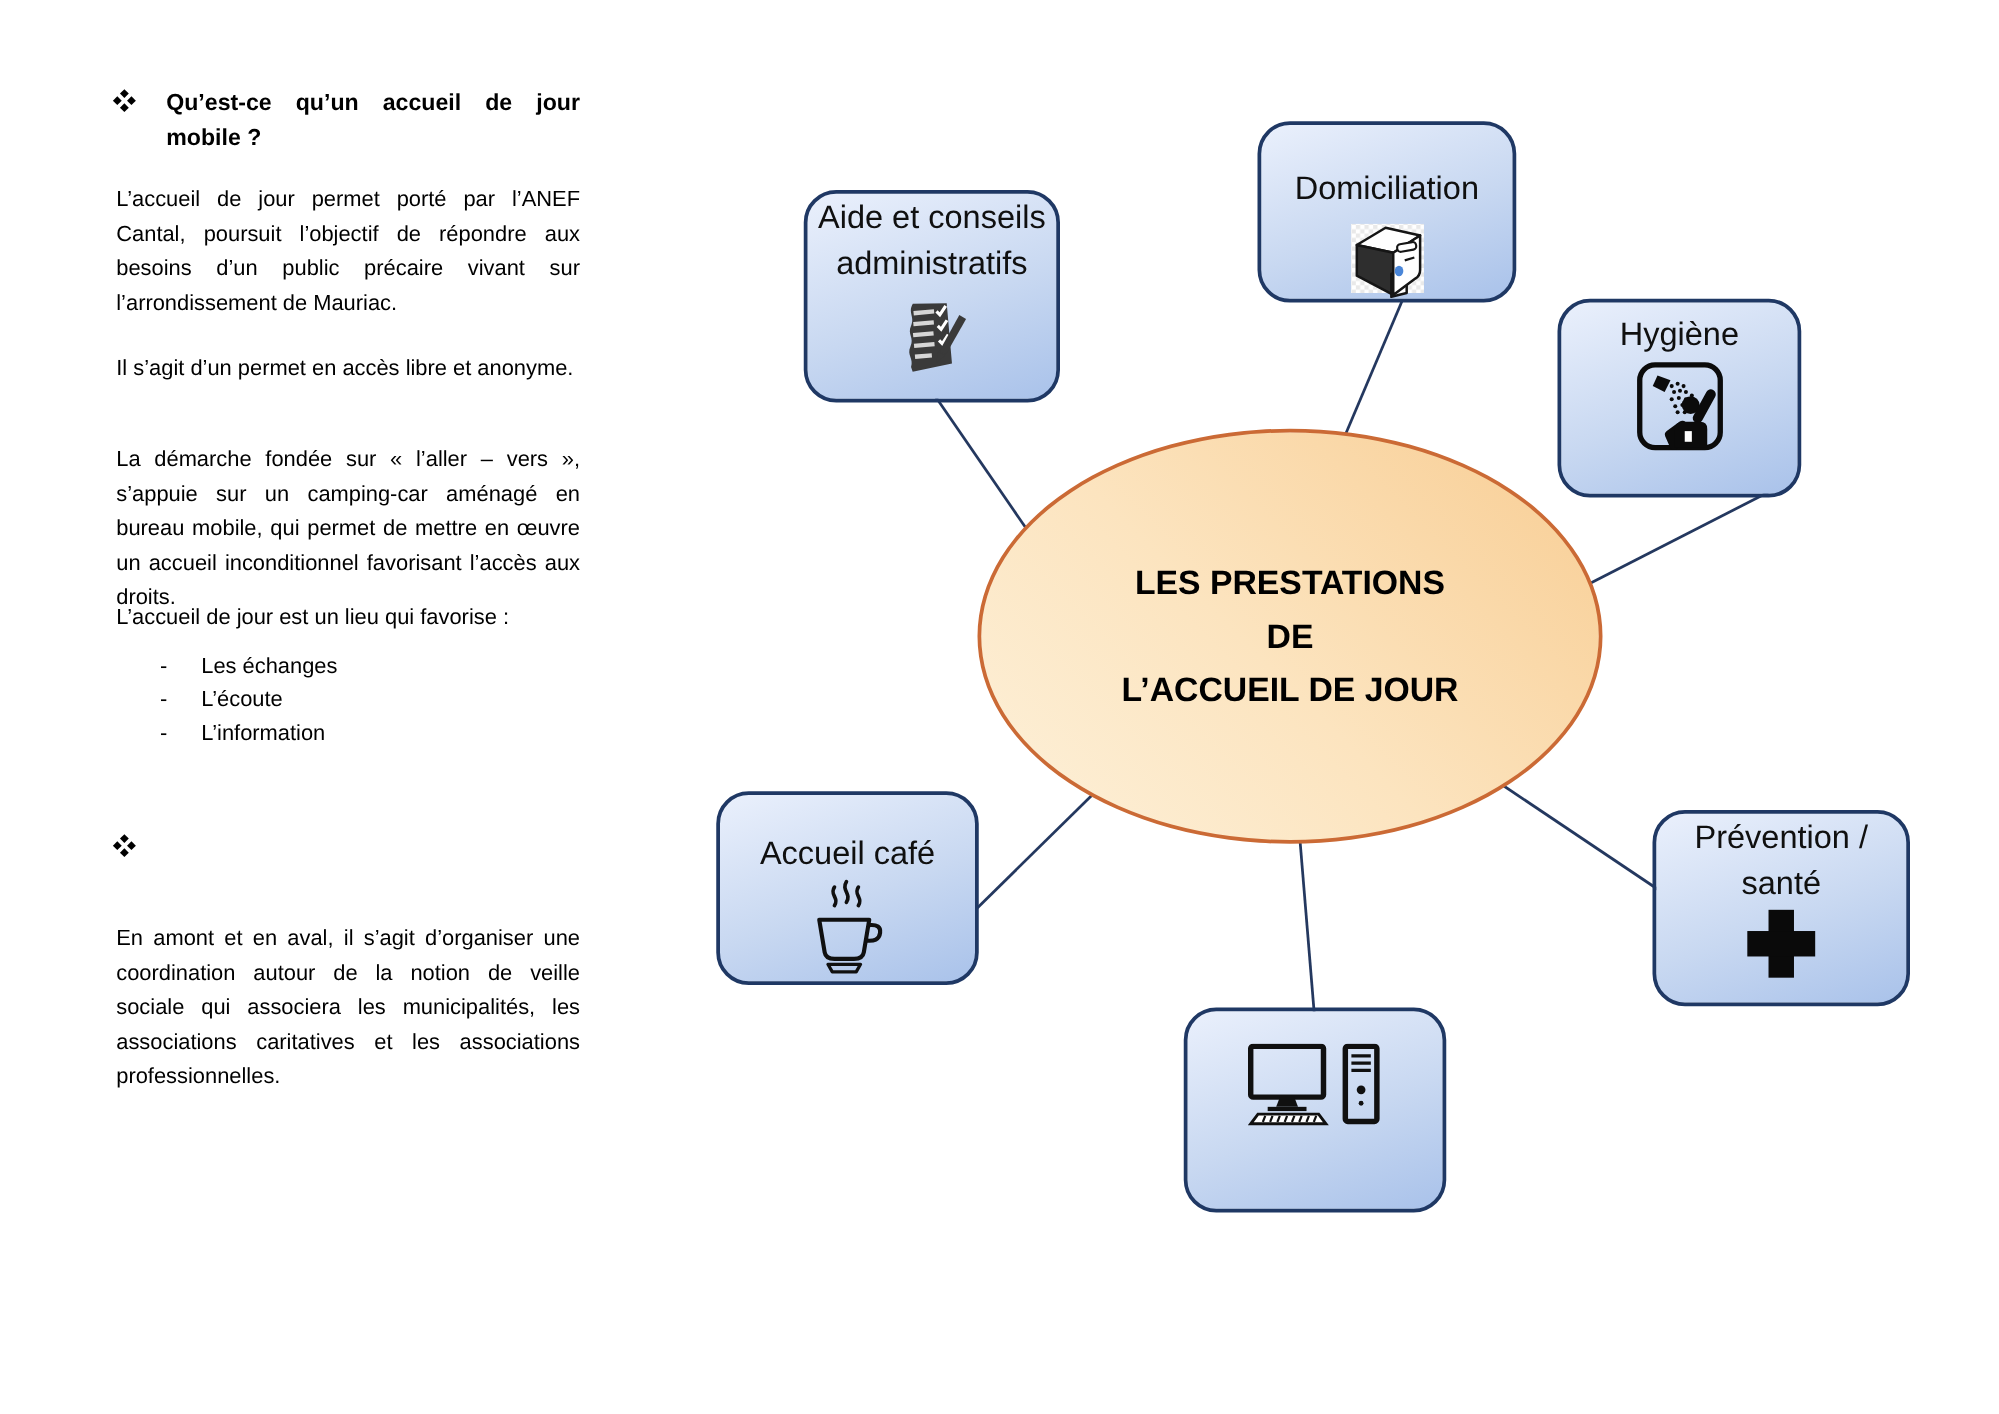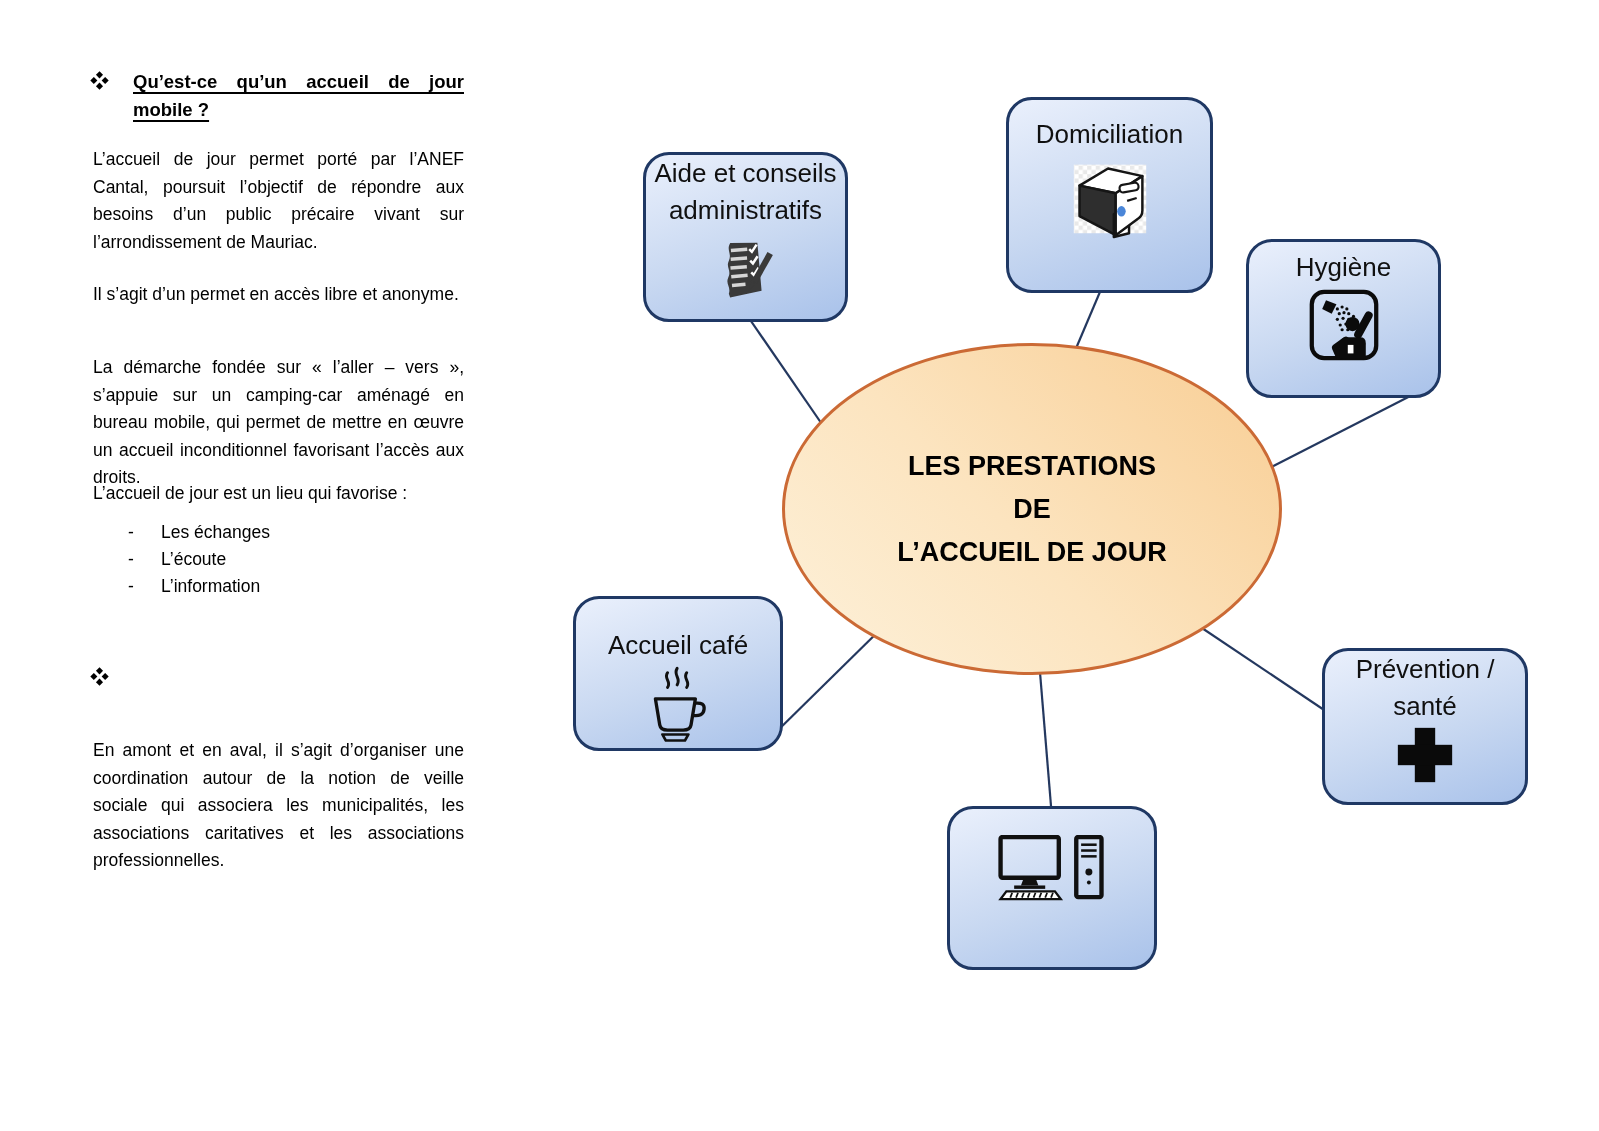--- a/index.html
+++ b/index.html
@@ -7,21 +7,21 @@
         font-family:"Liberation Sans",sans-serif;color:#000;}
 
   
   .left-col{position:absolute;left:93px;top:0;width:371px;height:1131px;}
   .left-col > *{position:absolute;left:0;width:100%;margin:0;}
   .heading{display:flex;}
   .bullet-box{flex:0 0 40px;padding-top:6px;}
   .diamond{width:13px;height:13px;display:grid;grid-template-columns:1fr 1fr;gap:2.5px;transform:rotate(45deg);}
   .diamond b{display:block;background:#000;}
   .htext{flex:1;font-weight:bold;font-size:18.5px;line-height:28px;text-align:justify;
-         text-decoration:underline;text-decoration-thickness:2px;text-underline-offset:4px;}
+         text-decoration-thickness:2px;text-underline-offset:4px;}
   .para{font-size:17.5px;line-height:27.5px;text-align:justify;}
   .list .li{display:flex;font-size:17.5px;line-height:27px;padding-left:35px;}
   .list .dash{flex:0 0 33px;}
 
   
   .connectors{position:absolute;left:0;top:0;width:1599px;height:1131px;z-index:1;}
   .ellipse{position:absolute;left:782px;top:343px;width:494px;height:326px;z-index:2;
            border:3.5px solid #cb6a35;border-radius:50%;
            background:linear-gradient(45deg,#fdf1da 0%,#fce4bf 45%,#f8cd93 100%);
            display:flex;align-items:center;justify-content:center;}
@@ -117,21 +117,21 @@
           <polyline points="35,11 37.5,14 43,7"></polyline>
           <polyline points="35,23 37.5,26 43,19"></polyline>
           <polyline points="35,35 37.5,38 43,31"></polyline>
         </g>
       </g>
       <polygon fill="#3a3a3a" points="33,53 40.3,46.8 34.7,43.6"></polygon>
       <polygon fill="#3a3a3a" points="36,42.7 41.2,45.9 57.8,16.6 52.2,13.4"></polygon>
     </svg>
   </div>
 
-  <div class="node" style="left:1006px;top:97px;width:207px;height:196px;padding-top:16px">
+  <div class="node" style="left:1006px;top:97px;width:207px;height:145px;padding-top:32px">
     <div class="node-label">Domiciliation</div>
     <svg class="icon" style="margin-top:4px" width="80" height="82" viewBox="0 0 84 86">
       <defs>
         <pattern id="chk" width="9" height="9" patternUnits="userSpaceOnUse">
           <rect width="9" height="9" fill="#ffffff"></rect>
           <rect width="4.5" height="4.5" fill="#e9e9e9"></rect>
           <rect x="4.5" y="4.5" width="4.5" height="4.5" fill="#e9e9e9"></rect>
         </pattern>
       </defs>
       <rect x="4" y="8" width="76" height="72" fill="url(#chk)"></rect>
@@ -206,21 +206,21 @@
       <g stroke="#101010" stroke-width="2.6">
         <line x1="86" y1="10" x2="102" y2="10"></line>
           <line x1="86" y1="16" x2="102" y2="16"></line>
           <line x1="86" y1="22" x2="102" y2="22"></line>
       </g>
       <circle cx="94" cy="38" r="3.6" fill="#101010"></circle>
       <circle cx="94" cy="49" r="2" fill="#101010"></circle>
     </svg>
   </div>
 
-  <div class="node" style="left:573px;top:596px;width:210px;height:155px;padding-top:28px">
+  <div class="node" style="left:573px;top:633px;width:210px;height:155px;padding-top:28px">
     <div class="node-label">Accueil café</div>
     <svg class="icon" style="margin-top:0px" width="88" height="80" viewBox="0 0 92 92">
       <g fill="none" stroke="#101010" stroke-width="3.4" stroke-linecap="round">
         <path d="M34,10 c-5,7 5,10 0,17"></path>
         <path d="M45,5  c-5,8 5,11 0,19"></path>
         <path d="M56,10 c-5,7 5,10 0,17"></path>
       </g>
       <path d="M20,40 L66,40 L61,70 Q60,76 52,76 L34,76 Q26,76 25,70 Z" fill="none" stroke="#101010" stroke-width="3.8" stroke-linejoin="round"></path>
       <path d="M66,45 Q77,44 76,52 Q75,61 62,59" fill="none" stroke="#101010" stroke-width="3.8"></path>
       <path d="M28,81 L58,81 L54,88 L32,88 Z" fill="none" stroke="#101010" stroke-width="3" stroke-linejoin="round"></path>

